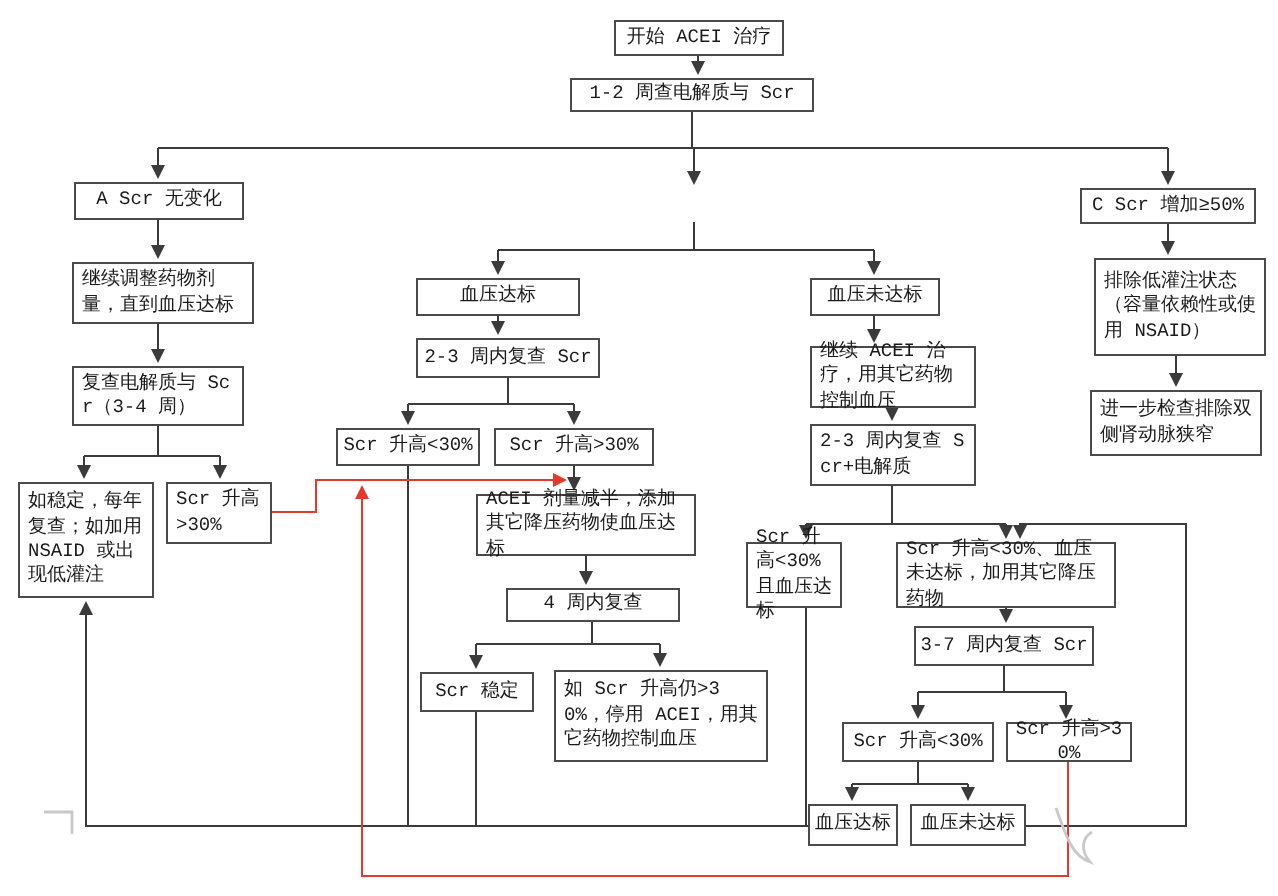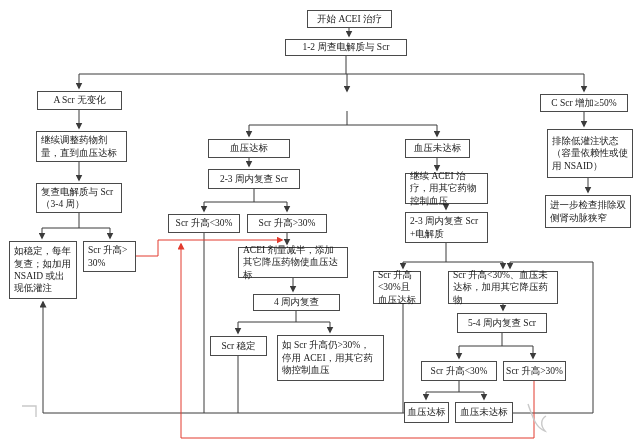--- a/index.html
+++ b/index.html
@@ -6,21 +6,21 @@
   .canvas{
     position:relative;width:639px;height:448px;background:#ffffff;overflow:hidden;
     font-family:"Liberation Serif","DejaVu Serif",serif;
   }
   .wires{position:absolute;left:0;top:0;width:639px;height:448px;}
   .node{
     position:absolute;box-sizing:border-box;background:#ffffff;
     border:1px solid #4a4a4a;color:#1a1a1a;
     font-size:9.5px;line-height:1.3;text-align:center;
     display:flex;align-items:center;justify-content:center;
-    padding:1px 2px;word-break:break-all;
+    padding:1px 2px;word-break:break-all;font-family:Liberation Mono, monospace;
   }
   .node.left{text-align:left;justify-content:flex-start;padding:2px 4px;}
 </style>
 </head>
 <body>
 
 <div class="canvas">
 
   <svg class="wires" width="639" height="448" viewBox="0 0 639 448">
     <defs>
@@ -111,21 +111,21 @@
   <div class="node left" style="left:238px;top:247px;width:110px;height:31px">ACEI 剂量减半，添加其它降压药物使血压达标</div>
   <div class="node" style="left:253px;top:294px;width:87px;height:17px">4 周内复查</div>
   <div class="node" style="left:210px;top:336px;width:57px;height:20px">Scr 稳定</div>
   <div class="node left" style="left:277px;top:335px;width:107px;height:46px">如 Scr 升高仍&gt;30%，停用 ACEI，用其它药物控制血压</div>
 
   <div class="node" style="left:405px;top:139px;width:65px;height:19px">血压未达标</div>
   <div class="node left" style="left:405px;top:173px;width:83px;height:31px">继续 ACEI 治疗，用其它药物控制血压</div>
   <div class="node left" style="left:405px;top:212px;width:83px;height:31px">2-3 周内复查 Scr+电解质</div>
   <div class="node left" style="left:373px;top:271px;width:48px;height:33px">Scr 升高&lt;30%且血压达标</div>
   <div class="node left" style="left:448px;top:271px;width:110px;height:33px">Scr 升高&lt;30%、血压未达标，加用其它降压药物</div>
-  <div class="node" style="left:457px;top:313px;width:90px;height:20px">5-4 周内复查 Scr</div>
+  <div class="node" style="left:457px;top:313px;width:90px;height:20px">3-7 周内复查 Scr</div>
   <div class="node" style="left:421px;top:361px;width:76px;height:20px">Scr 升高&lt;30%</div>
   <div class="node" style="left:503px;top:361px;width:63px;height:20px">Scr 升高&gt;30%</div>
   <div class="node" style="left:404px;top:402px;width:45px;height:21px">血压达标</div>
   <div class="node" style="left:455px;top:402px;width:58px;height:21px">血压未达标</div>
 
   <div class="node" style="left:540px;top:94px;width:88px;height:18px">C Scr 增加≥50%</div>
   <div class="node left" style="left:547px;top:129px;width:86px;height:49px">排除低灌注状态（容量依赖性或使用 NSAID）</div>
   <div class="node left" style="left:545px;top:195px;width:86px;height:33px">进一步检查排除双侧肾动脉狭窄</div>
 
 </div>

